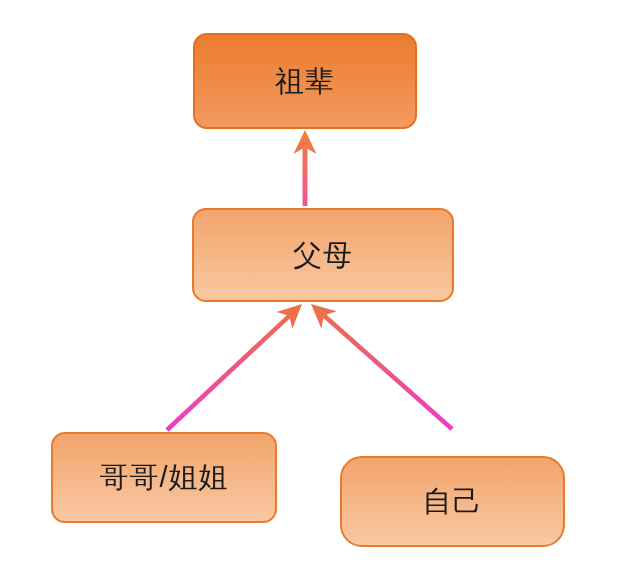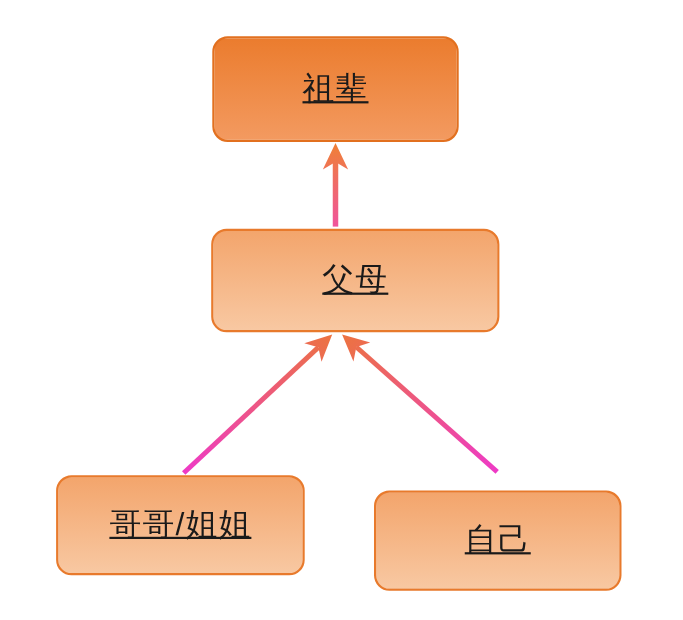--- a/index.html
+++ b/index.html
@@ -24,21 +24,20 @@
     border-radius: 14px;
     display: flex;
     align-items: center;
     justify-content: center;
   }
   .node-label {
     font-size: 29px;
     line-height: 1;
     white-space: nowrap;
     letter-spacing: 1px;
-    text-decoration: underline;
   }
 </style>
 </head>
 <body>
 
 <div class="canvas" style="width: 621px; height: 564px; background: rgb(255, 255, 255);">
   <svg class="edges-layer" id="edges" width="621" height="564">
       <defs>
         <linearGradient id="eg0" gradientUnits="userSpaceOnUse" x1="305" y1="206" x2="305" y2="130">
           <stop offset="0" stop-color="#f0549c"></stop>
@@ -66,16 +65,16 @@
   </div>
 
   <div class="node" style="left: 192px; top: 208px; width: 262px; height: 94px; background: linear-gradient(rgb(243, 165, 108), rgb(248, 200, 162)); border-color: rgb(232, 122, 44); color: rgb(26, 26, 26);">
     <span class="node-label">父母</span>
   </div>
 
   <div class="node" style="left: 51px; top: 432px; width: 226px; height: 91px; background: linear-gradient(rgb(243, 165, 108), rgb(248, 200, 162)); border-color: rgb(232, 122, 44); color: rgb(26, 26, 26);">
     <span class="node-label">哥哥/姐姐</span>
   </div>
 
-  <div class="node" style="left: 340px; top: 446px; width: 225px; height: 91px; background: linear-gradient(rgb(243, 165, 108), rgb(248, 200, 162)); border-color: rgb(232, 122, 44); color: rgb(26, 26, 26);">
+  <div class="node" style="left: 340px; top: 456px; width: 225px; height: 91px; background: linear-gradient(rgb(243, 165, 108), rgb(248, 200, 162)); border-color: rgb(232, 122, 44); color: rgb(26, 26, 26); border-radius: 22px;">
     <span class="node-label">自己</span>
   </div>
 </div>
 
 </body></html>

